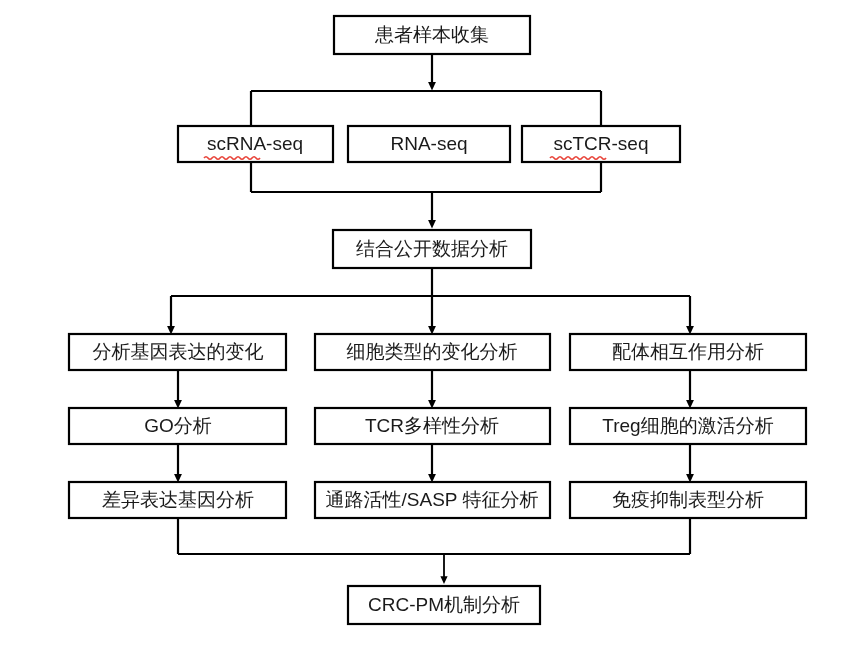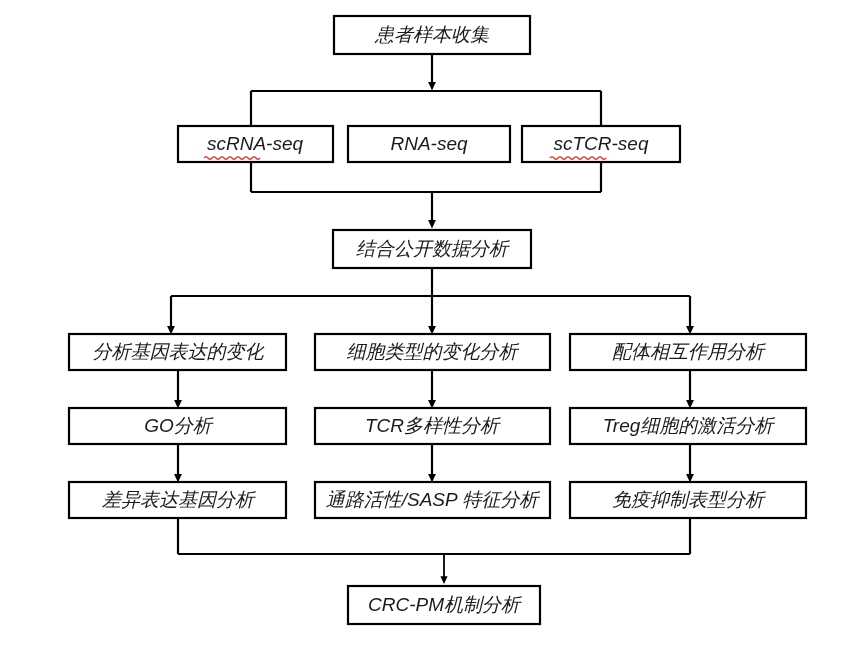--- a/index.html
+++ b/index.html
@@ -10,21 +10,20 @@
   body {
     width: 865px;
     height: 646px;
     font-family: "Liberation Sans", "DejaVu Sans", sans-serif;
     overflow: hidden;
   }
   #flow-root {
     position: relative;
     width: 865px;
     height: 646px;
-    font-style: italic;
   }
   svg.flow-canvas {
     position: absolute;
     top: 0;
     left: 0;
     width: 865px;
     height: 646px;
     display: block;
   }
   .node-rect {

